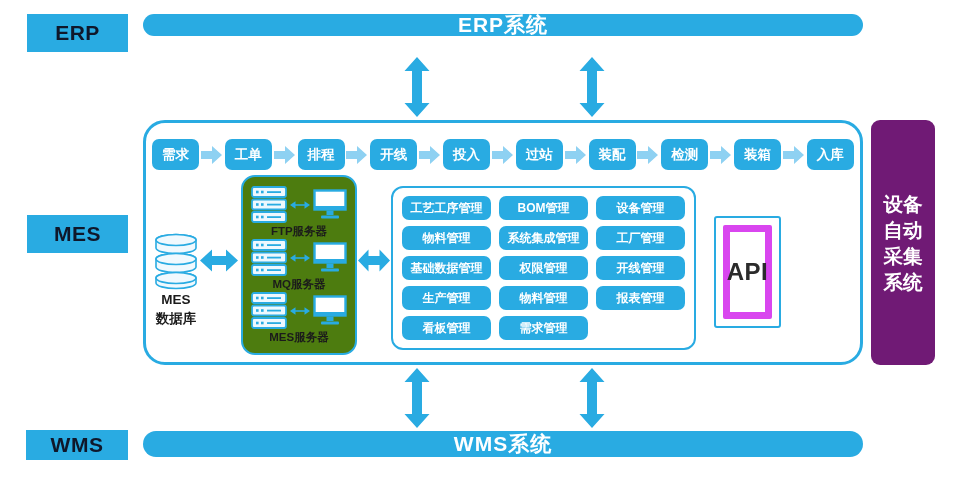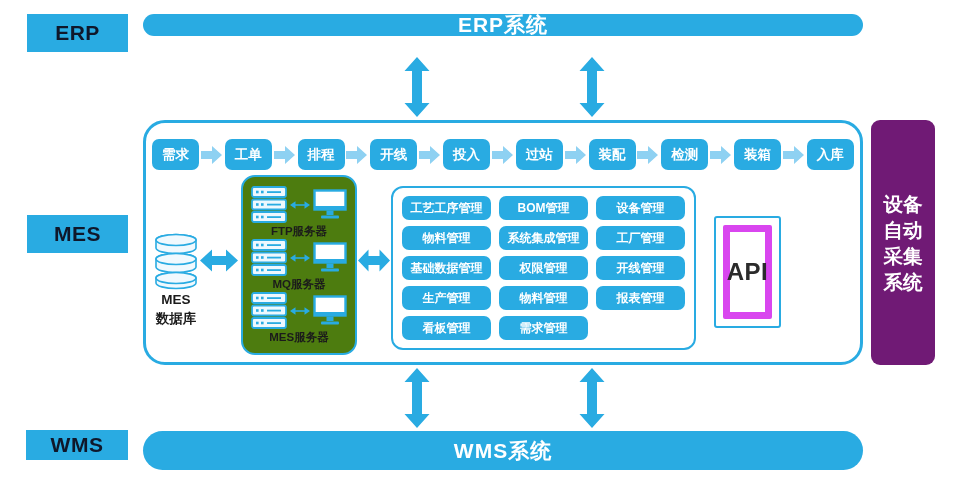--- a/index.html
+++ b/index.html
@@ -64,21 +64,21 @@
 <body>
 
 <div class="canvas">
 
   <div class="abs side-label" style="left:27px;top:14px;width:101px;height:38px;">ERP</div>
   <div class="abs side-label" style="left:27px;top:215px;width:101px;height:38px;">MES</div>
   <div class="abs side-label" style="left:26px;top:430px;width:102px;height:30px;">WMS</div>
 
   <div class="abs pill-bar" style="left:143px;top:14px;width:720px;height:22px;">ERP系统</div>
 
-  <div class="abs pill-bar" style="left:143px;top:431px;width:720px;height:39px;">WMS系统</div>
+  <div class="abs pill-bar" style="left:143px;top:431px;width:720px;height:26px;">WMS系统</div>
 
   <svg class="abs" style="left:404px;top:57px;" width="26" height="60" viewBox="0 0 26 60">
     <polygon points="13,0 25.5,14 18,14 18,46 25.5,46 13,60 0.5,46 8,46 8,14 0.5,14" fill="#29abe2"></polygon>
   </svg>
   <svg class="abs" style="left:579px;top:57px;" width="26" height="60" viewBox="0 0 26 60">
     <polygon points="13,0 25.5,14 18,14 18,46 25.5,46 13,60 0.5,46 8,46 8,14 0.5,14" fill="#29abe2"></polygon>
   </svg>
 
   <svg class="abs" style="left:404px;top:368px;" width="26" height="60" viewBox="0 0 26 60">
     <polygon points="13,0 25.5,14 18,14 18,46 25.5,46 13,60 0.5,46 8,46 8,14 0.5,14" fill="#29abe2"></polygon>

